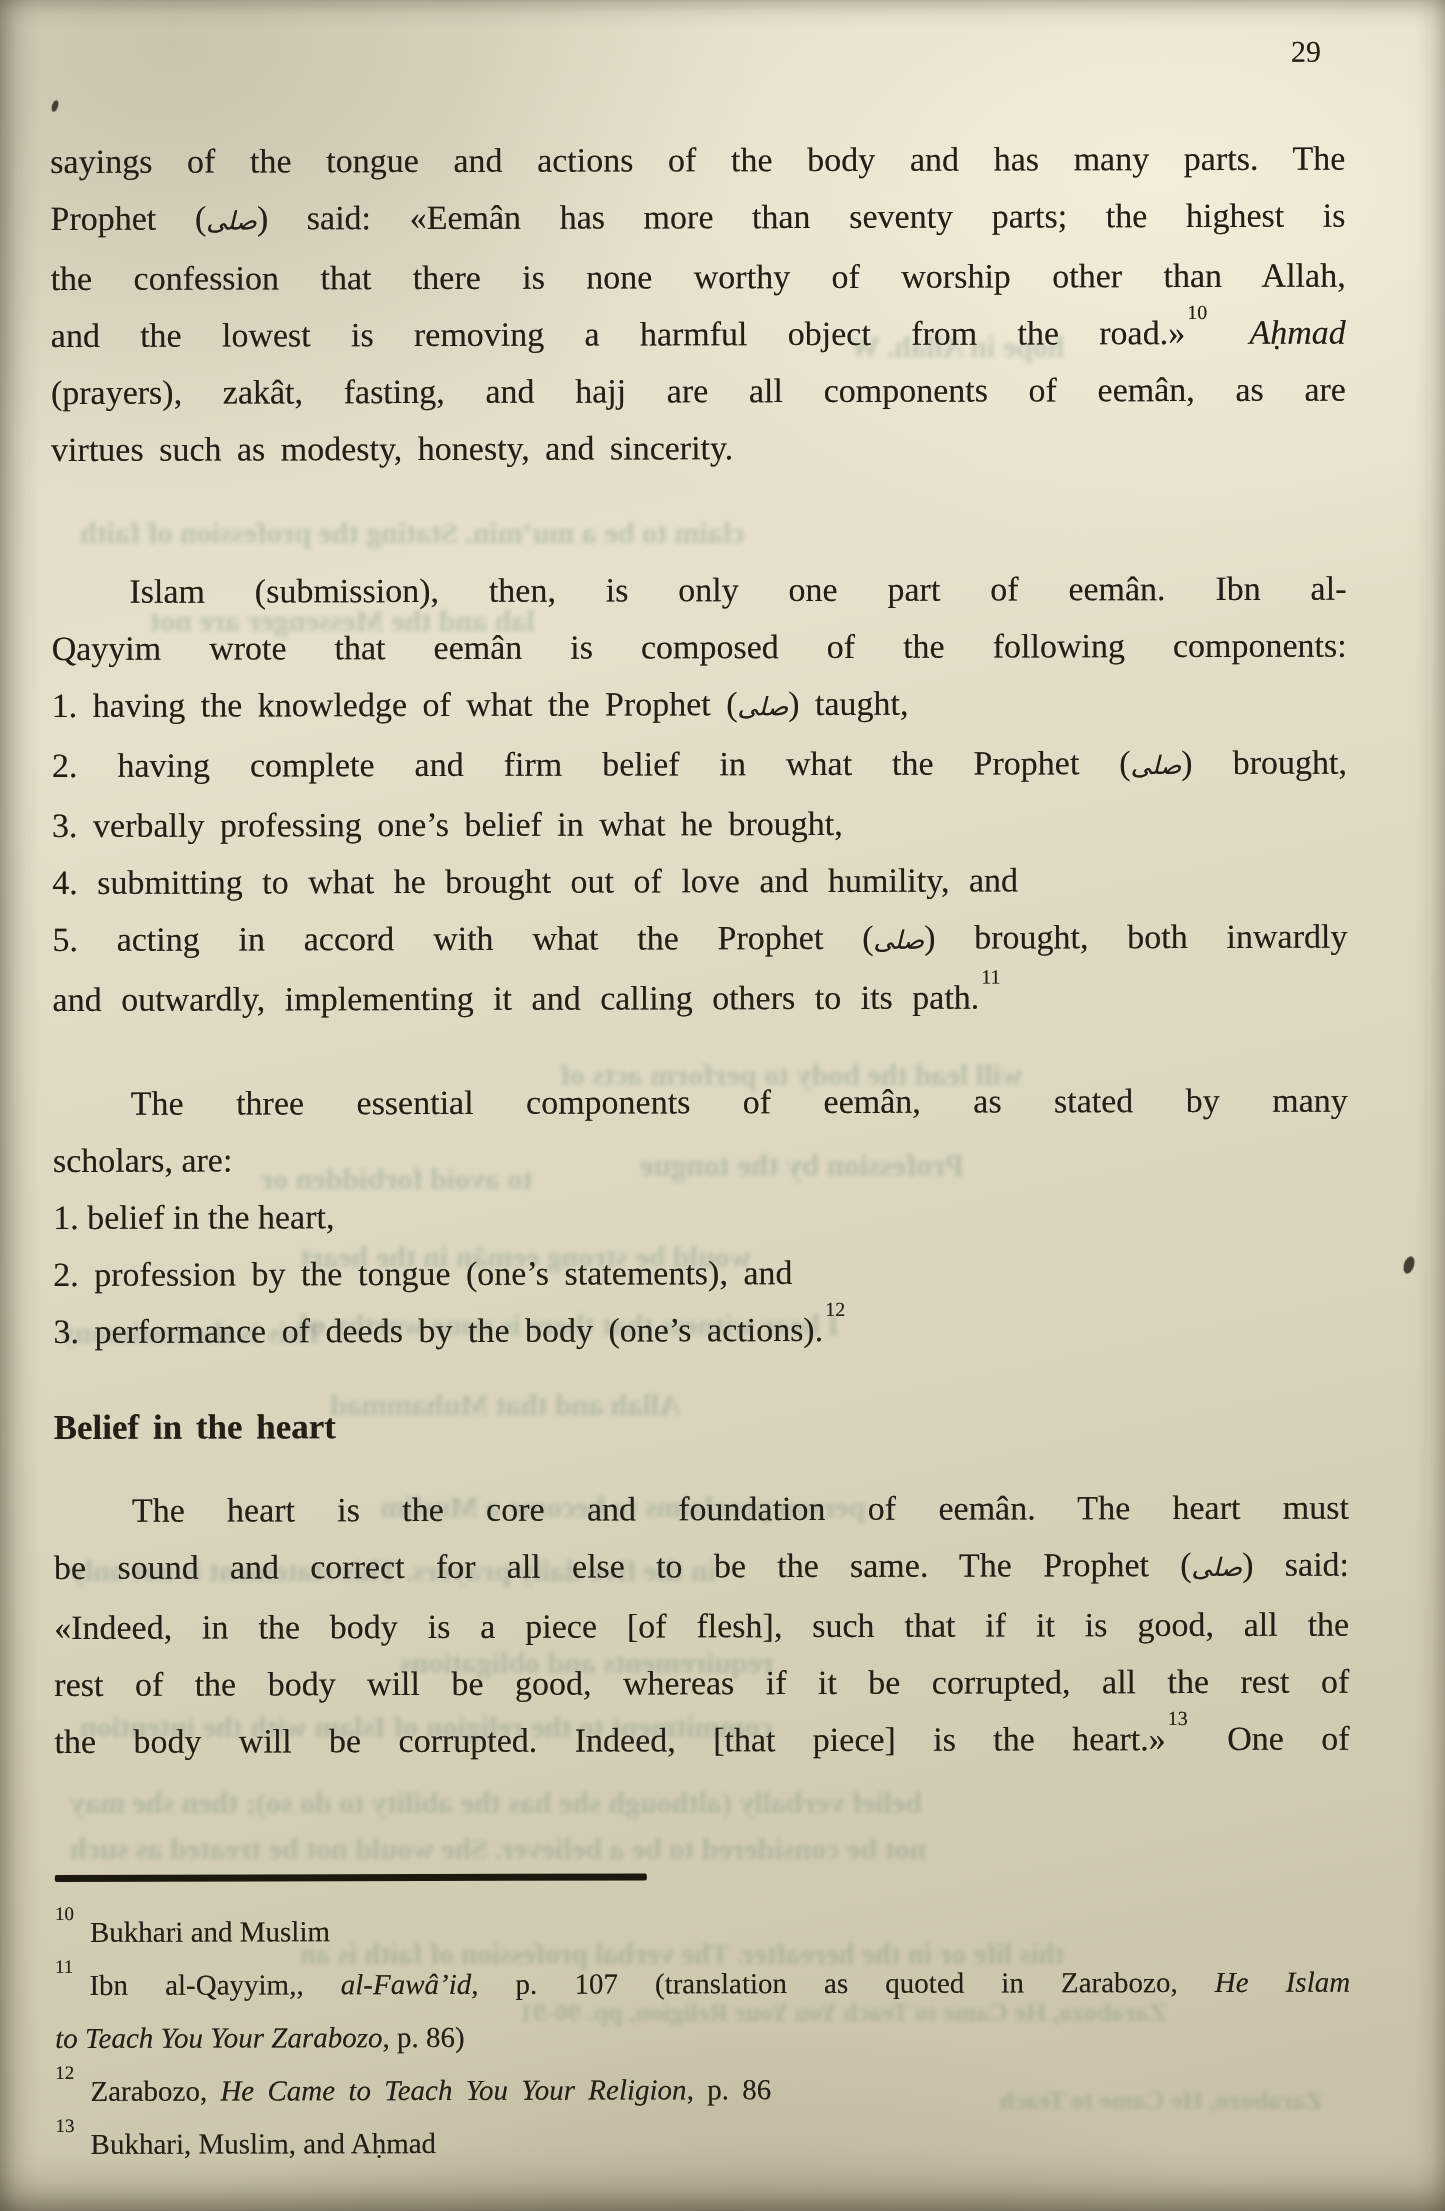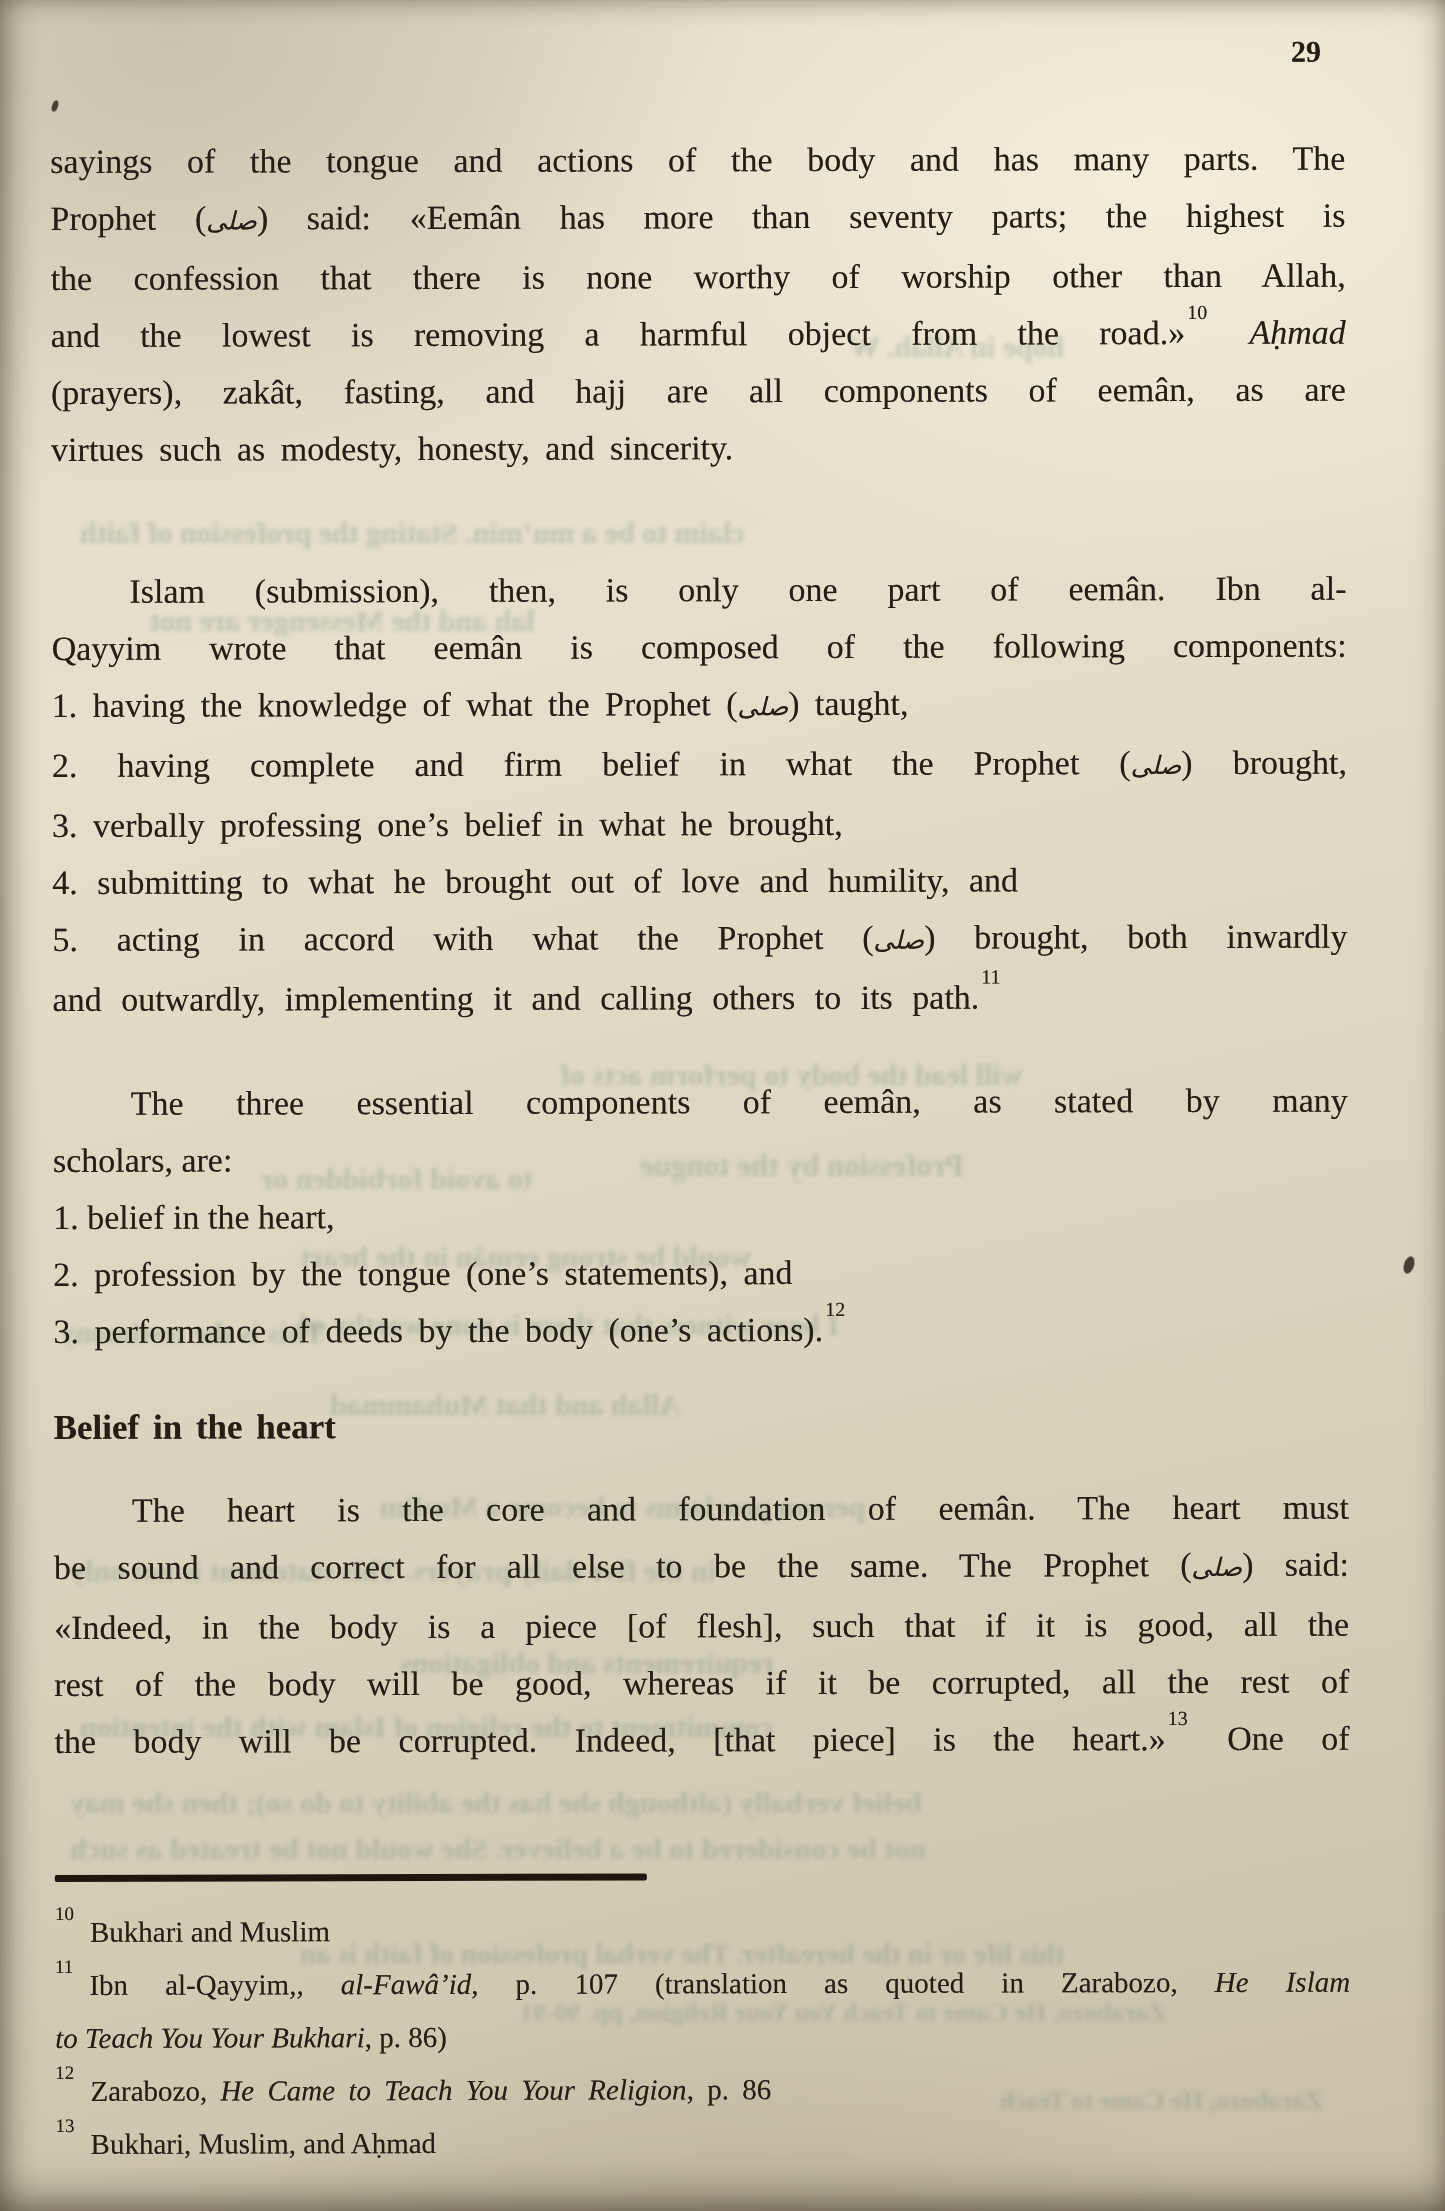--- a/index.html
+++ b/index.html
@@ -29,21 +29,21 @@
   }
   .content{
     position:absolute;left:50px;top:34px;width:1295px;z-index:2;
     color:#241f15;transform:rotate(-0.15deg);transform-origin:top left;
     text-shadow:0 0 .6px rgba(36,31,21,.55);
   }
   .page-header{
     display:flex;justify-content:flex-end;align-items:baseline;gap:72px;
     padding-right:24px;font-style:italic;font-weight:bold;font-size:30px;line-height:42px;
   }
-  .page-header .pgnum{font-style:normal;font-weight:bold;}
+  .page-header .pgnum{font-style:normal;font-weight:normal;}
   .line{font-size:34px;line-height:57px;}
   .j{text-align:justify;text-align-last:justify;}
   .sp{word-spacing:7px;}
   .sp2{word-spacing:11px;}
   .ind{text-indent:78px;}
   .block-0{margin-top:57px;}
   .block-1{margin-top:85px;}
   .block-2{margin-top:47px;}
   .block-3{margin-top:39px;}
   .block-4{margin-top:26px;}
@@ -126,21 +126,21 @@
       </div>
     </div>
 
   <div class="fn-rule"></div>
   <div class="footnotes" id="footnotes">
       <div>
         <div class="fn-line "><sup class="fn-num">10</sup>Bukhari and Muslim</div>
       </div>
       <div>
         <div class="fn-line j"><sup class="fn-num">11</sup>Ibn al-Qayyim,, <i>al-Fawâ’id</i>, p. 107 (translation as quoted in Zarabozo, <i>He Islam</i></div>
-        <div class="fn-line "><i>to Teach You Your Bukhari</i>, p. 86)</div>
+        <div class="fn-line "><i>to Teach You Your Zarabozo</i>, p. 86)</div>
       </div>
       <div>
         <div class="fn-line sp"><sup class="fn-num">12</sup>Zarabozo, <i>He Came to Teach You Your Religion</i>, p. 86</div>
       </div>
       <div>
         <div class="fn-line "><sup class="fn-num">13</sup>Bukhari, Muslim, and Aḥmad</div>
       </div>
     </div>
 </div>
 

